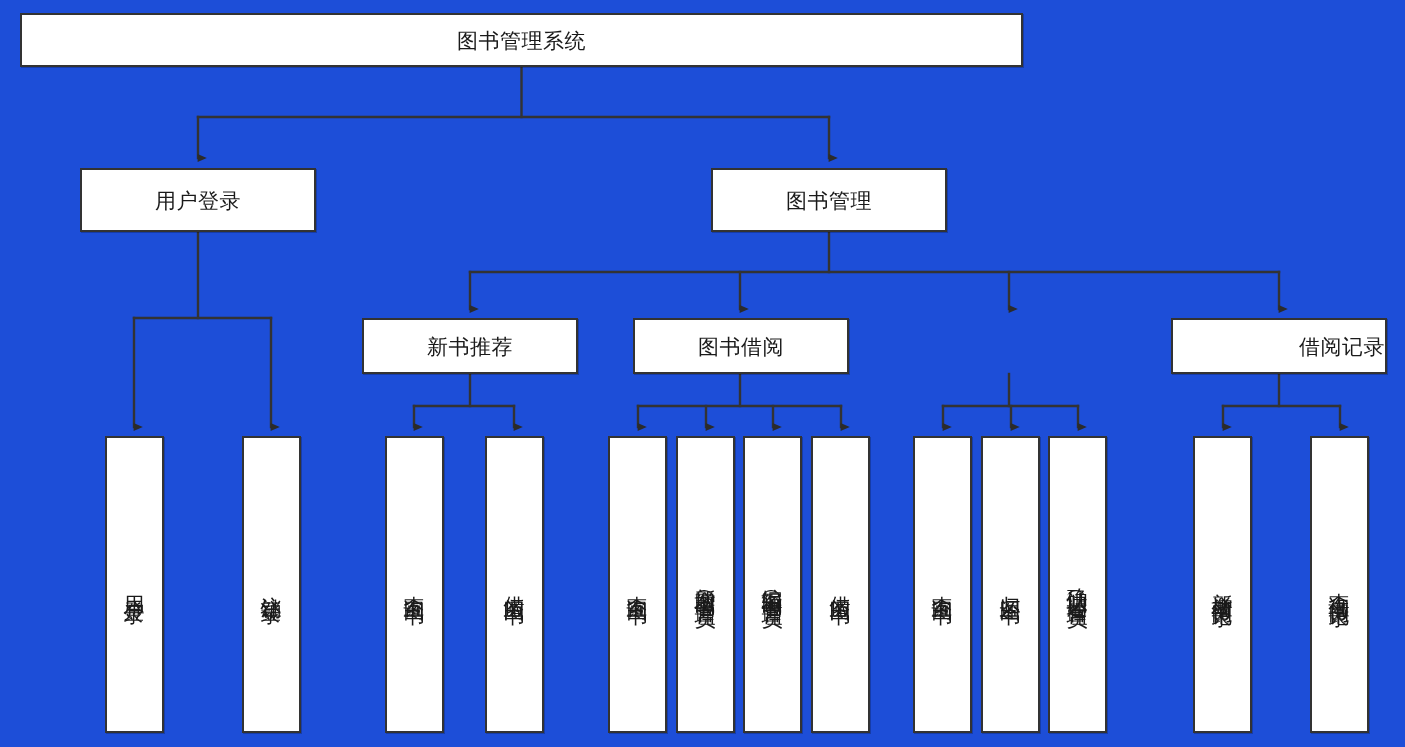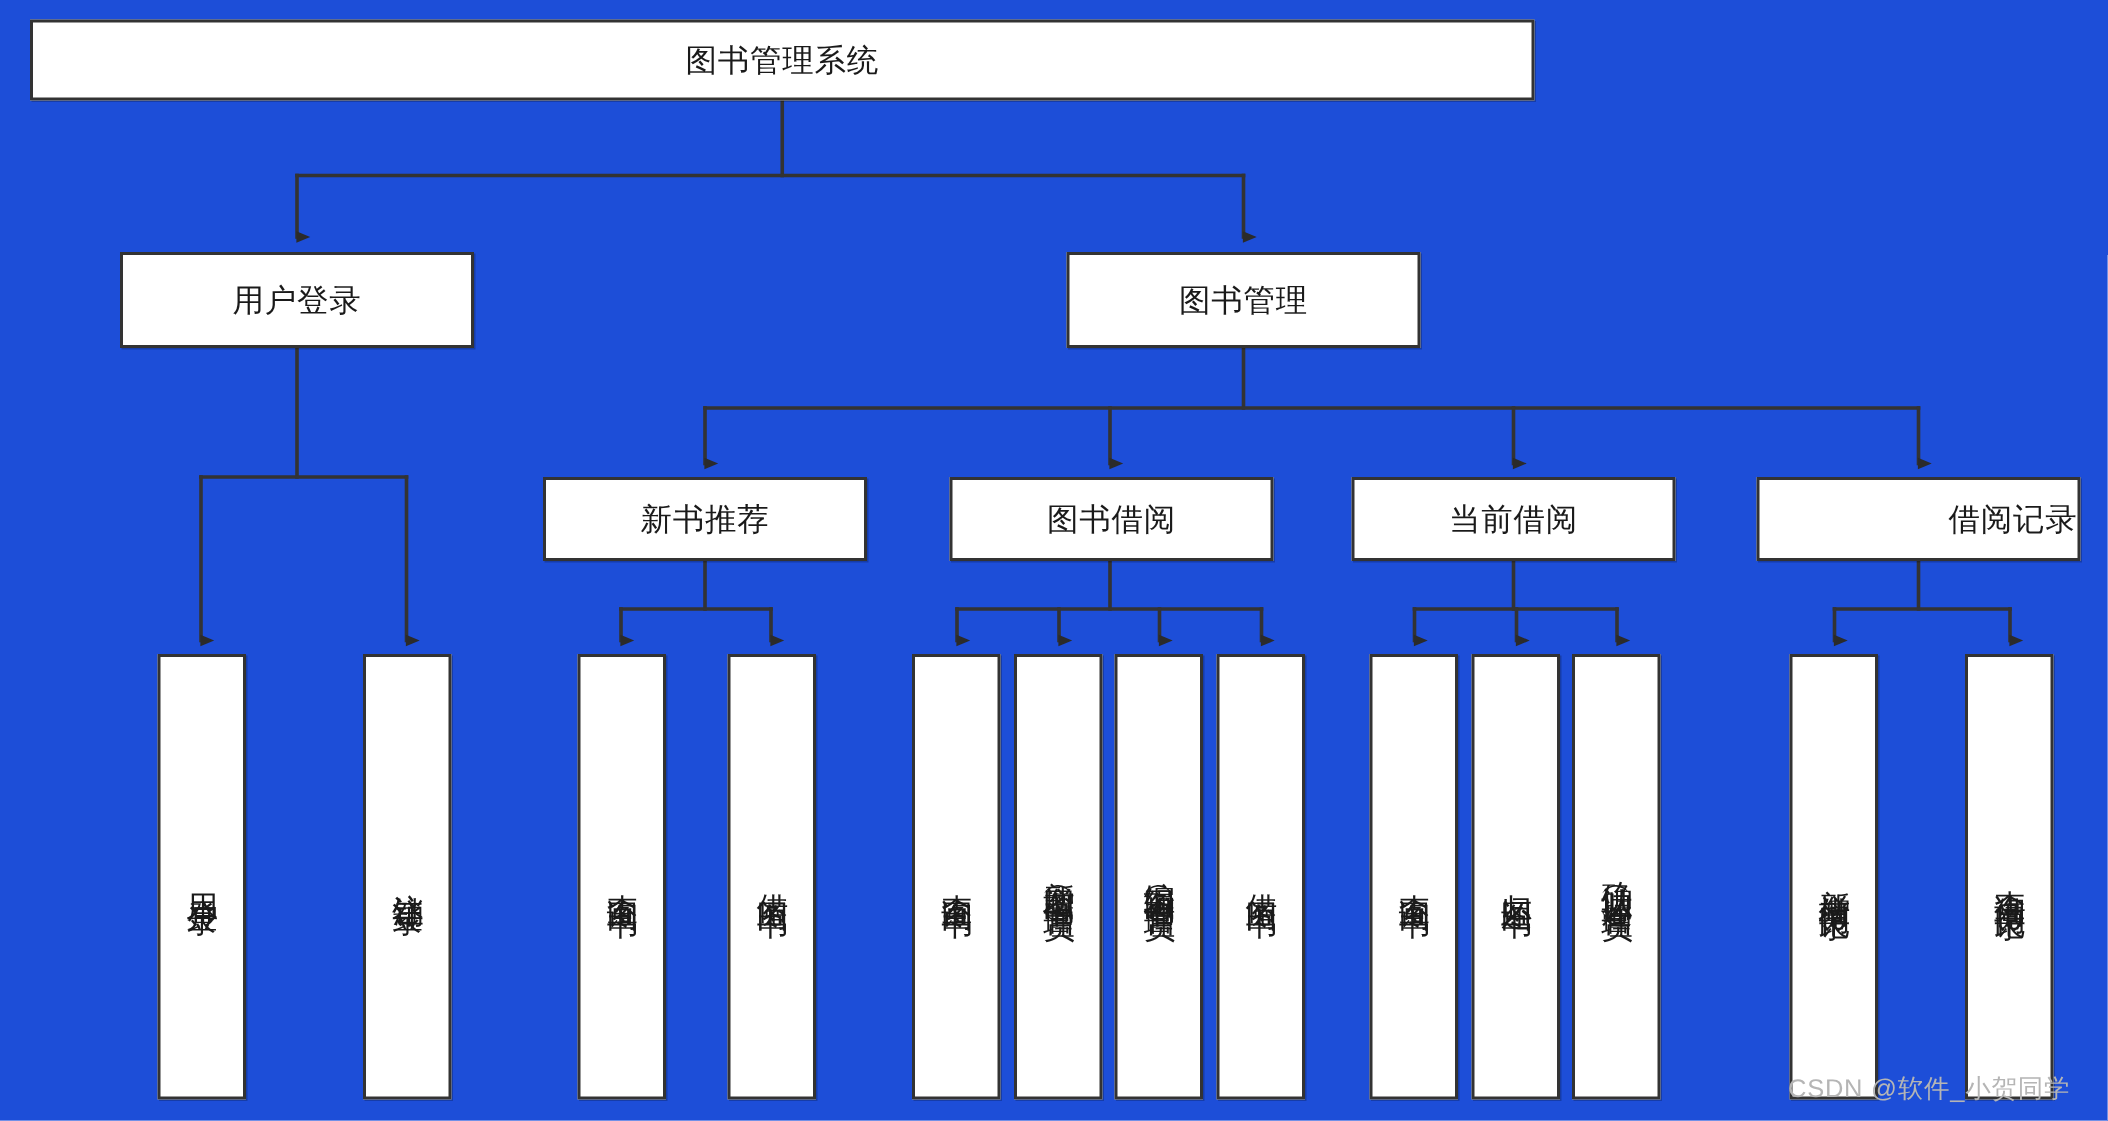--- a/index.html
+++ b/index.html
@@ -140,23 +140,20 @@
   </div>
 
   <div class="node-box" style="left:711px; top:168px; width:236px; height:64px;">
     <span class="node-label-h">图书管理</span>
   </div>
 
   <div class="node-box" style="left:633px; top:318px; width:216px; height:56px;text-align:center;">
     <span class="node-label-h">图书借阅</span>
   </div>
 
-  <div class="node-box" style="left:901px; top:318px; width:216px; height:56px;">
-    <span class="node-label-h">当前借阅</span>
-  </div>
 
   <div class="node-box" style="left:1171px; top:318px; width:216px; height:56px;justify-content:flex-end;">
     <span class="node-label-h">借阅记录</span>
   </div>
 
   <div class="node-box leaf" style="left:105px; top:436px; width:59px; height:297px;">
     <span class="node-label-v">用户登录</span>
   </div>
 
   <div class="node-box leaf" style="left:242px; top:436px; width:59px; height:297px;">
@@ -200,15 +197,14 @@
   </div>
 
   <div class="node-box leaf" style="left:1193px; top:436px; width:59px; height:297px;">
     <span class="node-label-v">新增借阅记录</span>
   </div>
 
   <div class="node-box leaf" style="left:1310px; top:436px; width:59px; height:297px;">
     <span class="node-label-v">查询借阅记录</span>
   </div>
 
-  <div id="watermark">CSDN @软件_小贺同学</div>
 
 </div>
 
 </body></html>

